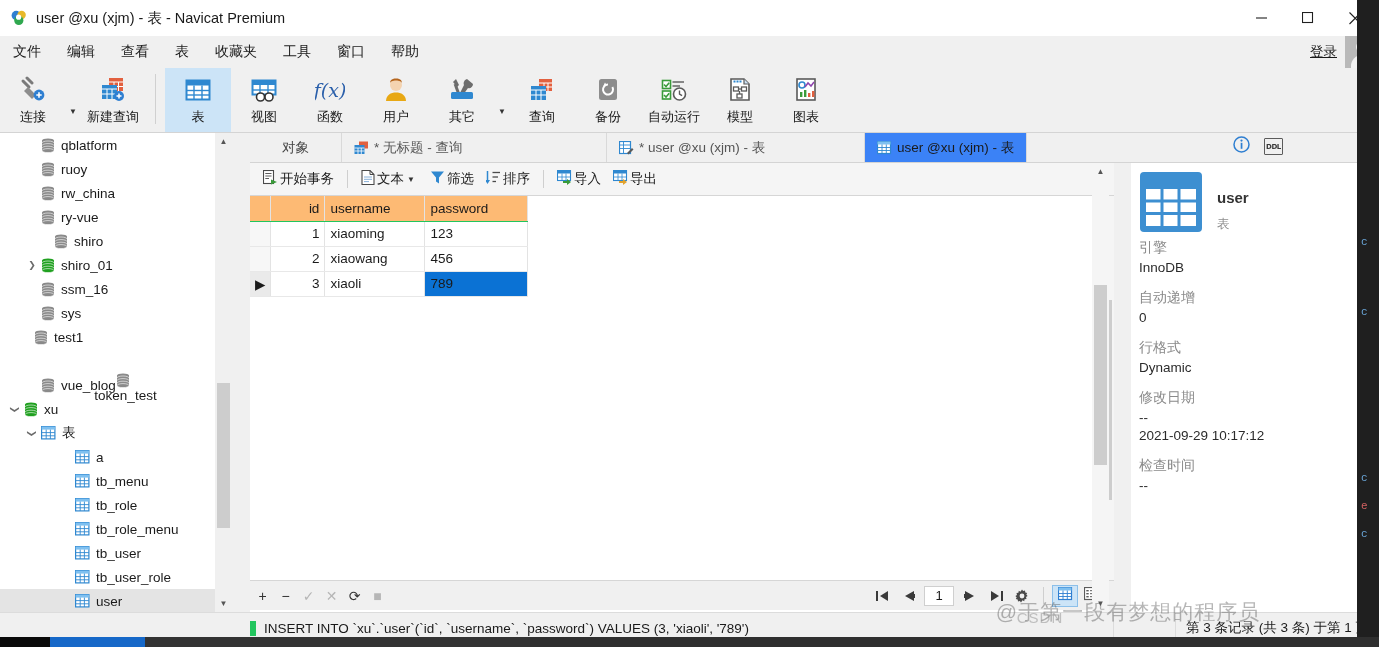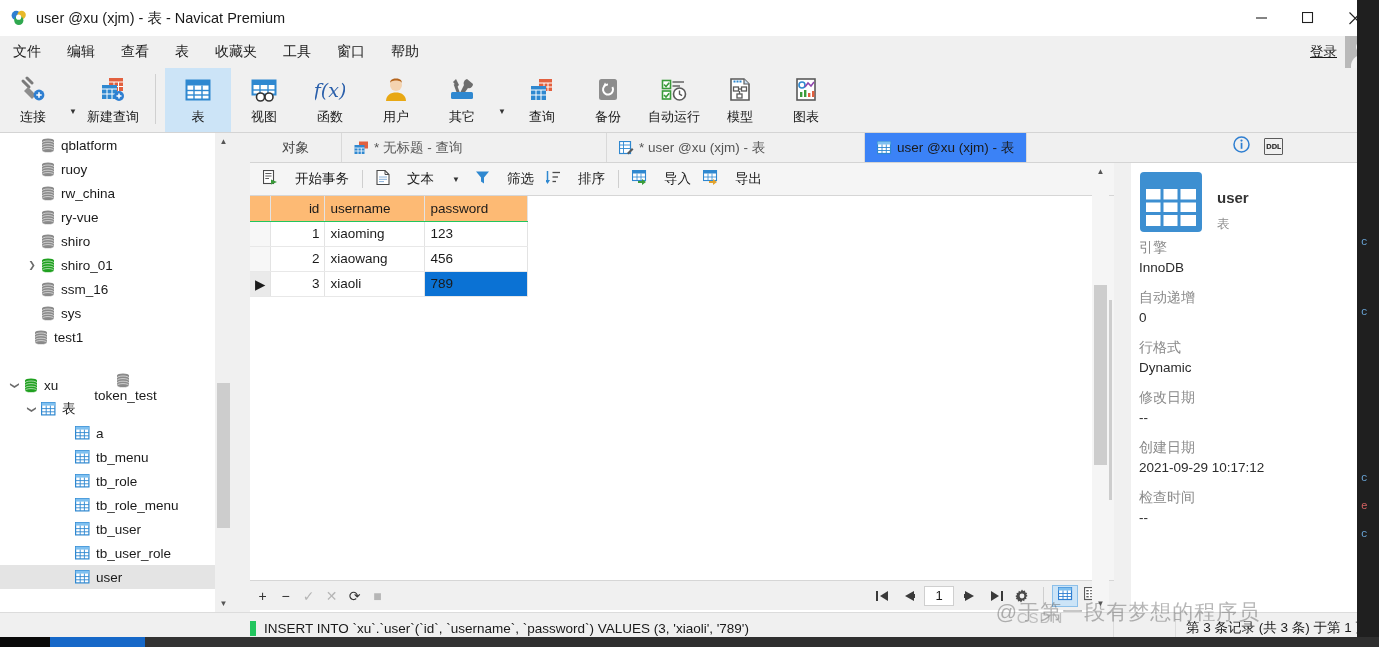--- a/index.html
+++ b/index.html
@@ -154,21 +154,21 @@
     display: flex; align-items: center; justify-content: center;
     font-family: "DejaVu Sans", sans-serif; letter-spacing: -0.4px;
   }
 
   
   .gridbar {
     position: absolute; left: 250px; top: 30px; width: 864px; height: 32px;
     background: #f5f5f5; display: flex; align-items: center; padding-left: 7px;
   }
   .gb-item {
-    display: flex; align-items: center; gap: 17px; font-size: 13.5px; color: #1a1a1a;
+    display: flex; align-items: center; gap: 2px; font-size: 13.5px; color: #1a1a1a;
     padding: 3px 6px; white-space: nowrap;
   }
   .gb-sep { width: 1px; height: 18px; background: #cfcfcf; margin: 0 7px; }
   .gb-caret { font-size: 8px; color: #333; margin: 0 3px 0 1px; }
 
   
   .grid-wrap {
     position: absolute; left: 250px; top: 62px; width: 864px; height: 518px;
     background: #ffffff; border-top: 1px solid #d6d6d6;
   }
@@ -596,21 +596,21 @@
                 <ellipse cx="7" cy="5" rx="6" ry="2" fill="#8a8a8a" stroke="#fff" stroke-width="0.6"></ellipse>
                 <rect x="1" y="5" width="12" height="2.6" fill="#8a8a8a"></rect>
                 <ellipse cx="7" cy="7.6" rx="6" ry="2" fill="#8a8a8a" stroke="#fff" stroke-width="0.6"></ellipse>
                 <rect x="1" y="7.6" width="12" height="2.6" fill="#8a8a8a"></rect>
                 <ellipse cx="7" cy="10.2" rx="6" ry="2" fill="#8a8a8a" stroke="#fff" stroke-width="0.6"></ellipse>
                 <rect x="1" y="10.2" width="12" height="2.4" fill="#8a8a8a"></rect>
                 <ellipse cx="7" cy="12.6" rx="6" ry="2" fill="#8a8a8a" stroke="#fff" stroke-width="0.6"></ellipse>
               </svg></span>
             <span>ry-vue</span>
           </div>
-          <div class="tree-row" style="padding-left: 23px; align-items: center;">
+          <div class="tree-row" style="padding-left: 36px; align-items: center;">
             <span class="tw"></span>
             <span class="db-ico"><svg width="14" height="15" viewBox="0 0 14 15">
                 <ellipse cx="7" cy="2.4" rx="6" ry="2" fill="#8a8a8a"></ellipse>
                 <rect x="1" y="2.4" width="12" height="2.6" fill="#8a8a8a"></rect>
                 <ellipse cx="7" cy="5" rx="6" ry="2" fill="#8a8a8a" stroke="#fff" stroke-width="0.6"></ellipse>
                 <rect x="1" y="5" width="12" height="2.6" fill="#8a8a8a"></rect>
                 <ellipse cx="7" cy="7.6" rx="6" ry="2" fill="#8a8a8a" stroke="#fff" stroke-width="0.6"></ellipse>
                 <rect x="1" y="7.6" width="12" height="2.6" fill="#8a8a8a"></rect>
                 <ellipse cx="7" cy="10.2" rx="6" ry="2" fill="#8a8a8a" stroke="#fff" stroke-width="0.6"></ellipse>
                 <rect x="1" y="10.2" width="12" height="2.4" fill="#8a8a8a"></rect>
@@ -687,20 +687,35 @@
                 <rect x="1" y="2.4" width="12" height="2.6" fill="#8a8a8a"></rect>
                 <ellipse cx="7" cy="5" rx="6" ry="2" fill="#8a8a8a" stroke="#fff" stroke-width="0.6"></ellipse>
                 <rect x="1" y="5" width="12" height="2.6" fill="#8a8a8a"></rect>
                 <ellipse cx="7" cy="7.6" rx="6" ry="2" fill="#8a8a8a" stroke="#fff" stroke-width="0.6"></ellipse>
                 <rect x="1" y="7.6" width="12" height="2.6" fill="#8a8a8a"></rect>
                 <ellipse cx="7" cy="10.2" rx="6" ry="2" fill="#8a8a8a" stroke="#fff" stroke-width="0.6"></ellipse>
                 <rect x="1" y="10.2" width="12" height="2.4" fill="#8a8a8a"></rect>
                 <ellipse cx="7" cy="12.6" rx="6" ry="2" fill="#8a8a8a" stroke="#fff" stroke-width="0.6"></ellipse>
               </svg></span>
             <span>token_test</span>
+          </div>
+          <div class="tree-row" style="padding-left: 23px;">
+            <span class="tw"></span>
+            <span class="db-ico"><svg width="14" height="15" viewBox="0 0 14 15">
+                <ellipse cx="7" cy="2.4" rx="6" ry="2" fill="#8a8a8a"></ellipse>
+                <rect x="1" y="2.4" width="12" height="2.6" fill="#8a8a8a"></rect>
+                <ellipse cx="7" cy="5" rx="6" ry="2" fill="#8a8a8a" stroke="#fff" stroke-width="0.6"></ellipse>
+                <rect x="1" y="5" width="12" height="2.6" fill="#8a8a8a"></rect>
+                <ellipse cx="7" cy="7.6" rx="6" ry="2" fill="#8a8a8a" stroke="#fff" stroke-width="0.6"></ellipse>
+                <rect x="1" y="7.6" width="12" height="2.6" fill="#8a8a8a"></rect>
+                <ellipse cx="7" cy="10.2" rx="6" ry="2" fill="#8a8a8a" stroke="#fff" stroke-width="0.6"></ellipse>
+                <rect x="1" y="10.2" width="12" height="2.4" fill="#8a8a8a"></rect>
+                <ellipse cx="7" cy="12.6" rx="6" ry="2" fill="#8a8a8a" stroke="#fff" stroke-width="0.6"></ellipse>
+              </svg></span>
+            <span>vue_blog</span>
           </div>
           <div class="tree-row" style="padding-left: 6px;">
             <span class="tw">
               <span class="chev down">❯</span>
             </span>
             <span class="db-ico"><svg width="14" height="15" viewBox="0 0 14 15">
                 <ellipse cx="7" cy="2.4" rx="6" ry="2" fill="#20a020"></ellipse>
                 <rect x="1" y="2.4" width="12" height="2.6" fill="#20a020"></rect>
                 <ellipse cx="7" cy="5" rx="6" ry="2" fill="#20a020" stroke="#fff" stroke-width="0.6"></ellipse>
                 <rect x="1" y="5" width="12" height="2.6" fill="#20a020"></rect>
@@ -1124,21 +1139,20 @@
       </div>
       <div class="ip-rows" id="ip-rows" style="margin-top: -12px;">
           <div class="ip-label">引擎</div>
           <div class="ip-value">InnoDB</div>
           <div class="ip-label">自动递增</div>
           <div class="ip-value">0</div>
           <div class="ip-label">行格式</div>
           <div class="ip-value">Dynamic</div>
           <div class="ip-label">修改日期</div>
           <div class="ip-value">--</div>
-          <div class="ip-label">创建日期</div>
           <div class="ip-value">2021-09-29 10:17:12</div>
           <div class="ip-label">检查时间</div>
           <div class="ip-value">--</div>
         </div>
     </div>
 
     <div class="statusbar">
       <div class="sb-sql">INSERT INTO `xu`.`user`(`id`, `username`, `password`) VALUES (3, 'xiaoli', '789')</div>
       <div class="sb-gap"></div>
       <div class="sb-count">第 3 条记录 (共 3 条) 于第 1 页</div>

